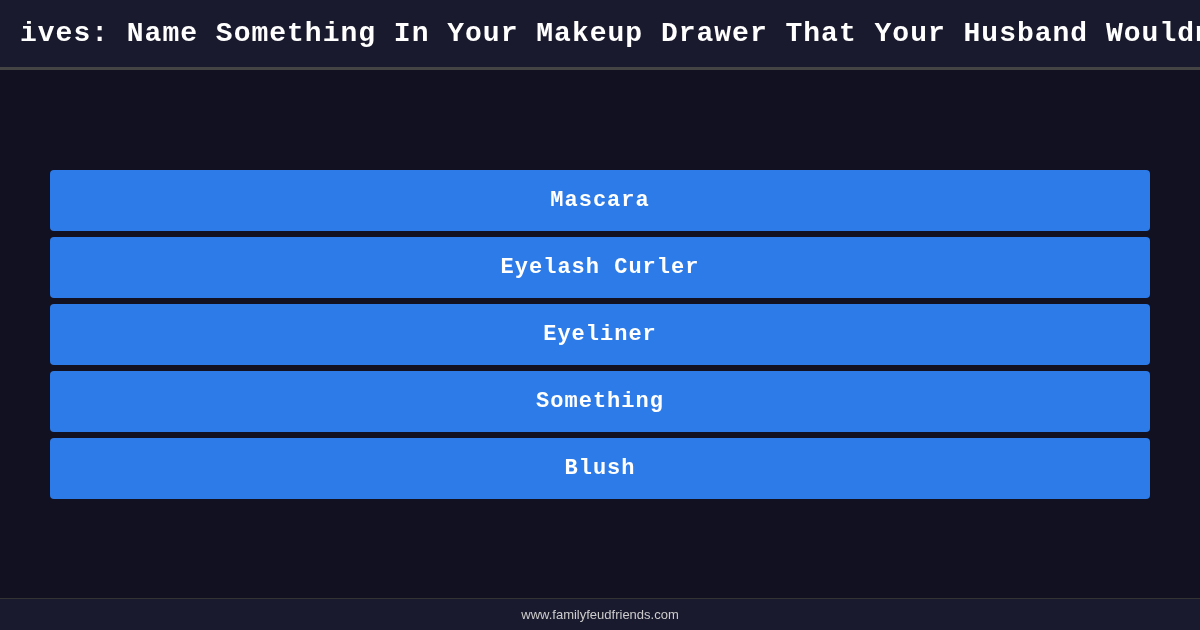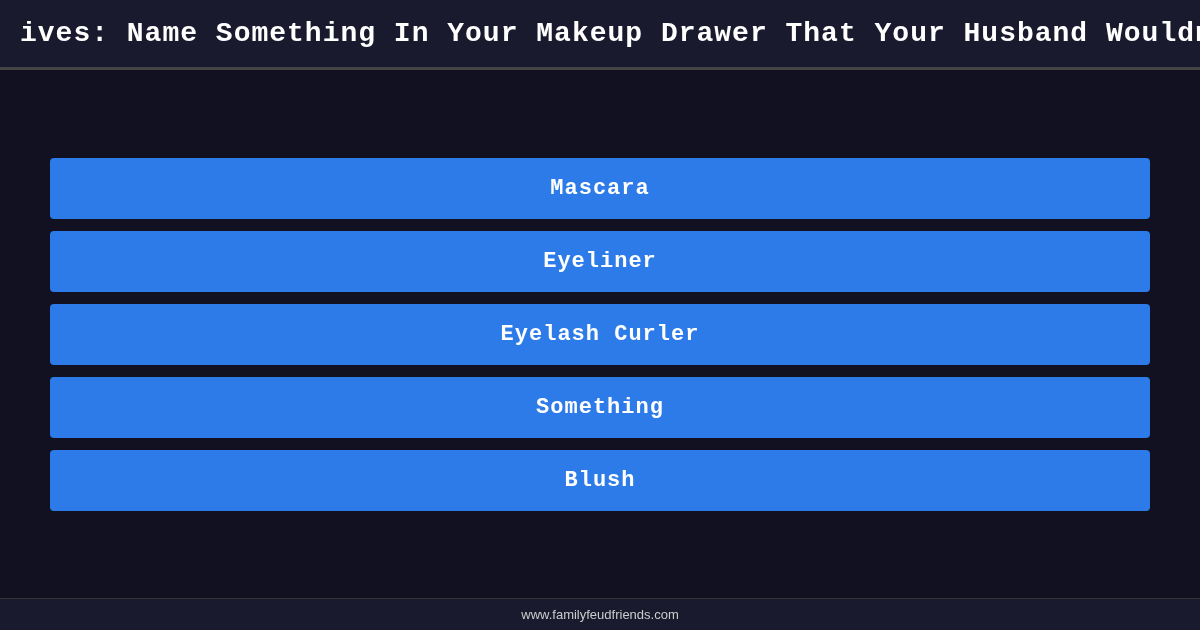--- a/index.html
+++ b/index.html
@@ -31,21 +31,21 @@
     }
 
     #main-content {
       flex: 1;
       background-color: #111122;
       display: flex;
       flex-direction: column;
       justify-content: center;
       align-items: center;
       padding: 20px 40px;
-      gap: 12px;
+      gap: 6px;
     }
 
     .answer-button {
       width: 100%;
       max-width: 1100px;
       background-color: #2d7be8;
       color: #ffffff;
       font-family: 'Courier New', Courier, monospace;
       font-size: 22px;
       font-weight: bold;
@@ -69,21 +69,21 @@
   </style>
 </head>
 <body>
 
 <div id="header">
   <span>ives: Name Something In Your Makeup Drawer That Your Husband Wouldn't Know W</span>
 </div>
 
 <div id="main-content">
 <button class="answer-button">Mascara</button>
+    <button class="answer-button">Eyelash Curler</button>
     <button class="answer-button">Eyeliner</button>
-    <button class="answer-button">Eyelash Curler</button>
     <button class="answer-button">Something</button>
     <button class="answer-button">Blush</button>
   </div>
 
 <div id="footer">
   <span>www.familyfeudfriends.com</span>
 </div>
 
 </body></html>

